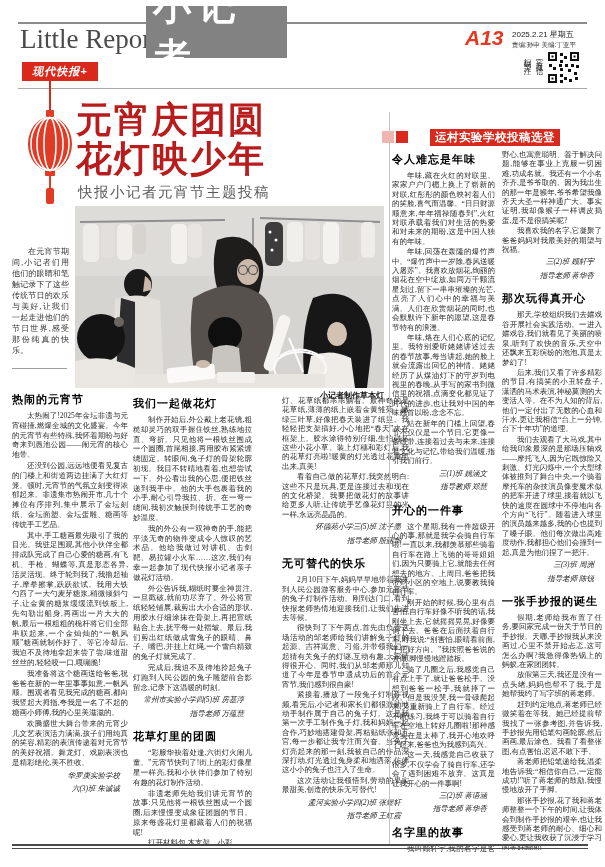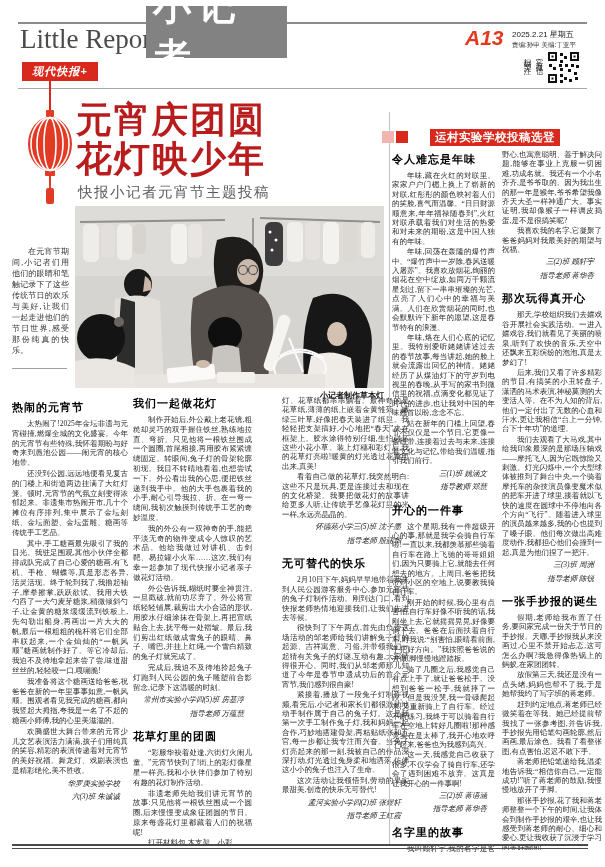--- a/index.html
+++ b/index.html
@@ -31,21 +31,21 @@
   .caption{left:75px;top:390px;width:309px;text-align:right;font-family:Liberation Sans, sans-serif;
            font-weight:700;font-size:8px;color:#111;}
   
   .col{position:absolute;overflow:hidden;font-size:7.5px;line-height:9.8px;text-align:justify;color:#2a2a2a;}
   .col p{margin:0 0 1px;text-indent:2em;}
   .col p.cont{text-indent:0;}
   .art-h{font-family:"Liberation Sans",sans-serif;font-weight:700;font-size:11px;line-height:14px;
          letter-spacing:1px;color:#000;margin:10px 0 5px;}
   .art-h.first{margin-top:0;}
   .sig{font-size:7.5px;line-height:10.5px;text-align:right;padding-right:8px;font-style:italic;margin:3px 0 2px;color:#222;}
-  .col1{left:12px;top:400px;width:116px;height:450px;}
+  .col1{left:12px;top:392px;width:116px;height:450px;}
   .col2{left:133px;top:396px;width:119px;height:460px;}
   .col3{left:258px;top:396px;width:127px;height:460px;line-height:9.4px;margin-left:24px;}
   .vdivider{left:389px;top:112px;width:1px;height:733px;background:#c2c2c2;}
   
   .sq1{left:382px;top:131px;width:12px;height:12px;background:#f0b5ae;}
   .sq2{left:396px;top:131px;width:12px;height:12px;background:#d9291c;}
   .banner{left:430px;top:129px;height:17px;background:#d9291c;display:flex;align-items:center;padding:0 5px;}
   .banner span{color:#fff;font-family:"Liberation Sans",sans-serif;font-weight:700;font-size:11.5px;letter-spacing:0.5px;}
   .colA{left:392px;top:152px;width:103px;height:700px;line-height:9.4px;}
   .colB{left:502px;top:150px;width:100px;height:700px;line-height:9.4px;}

